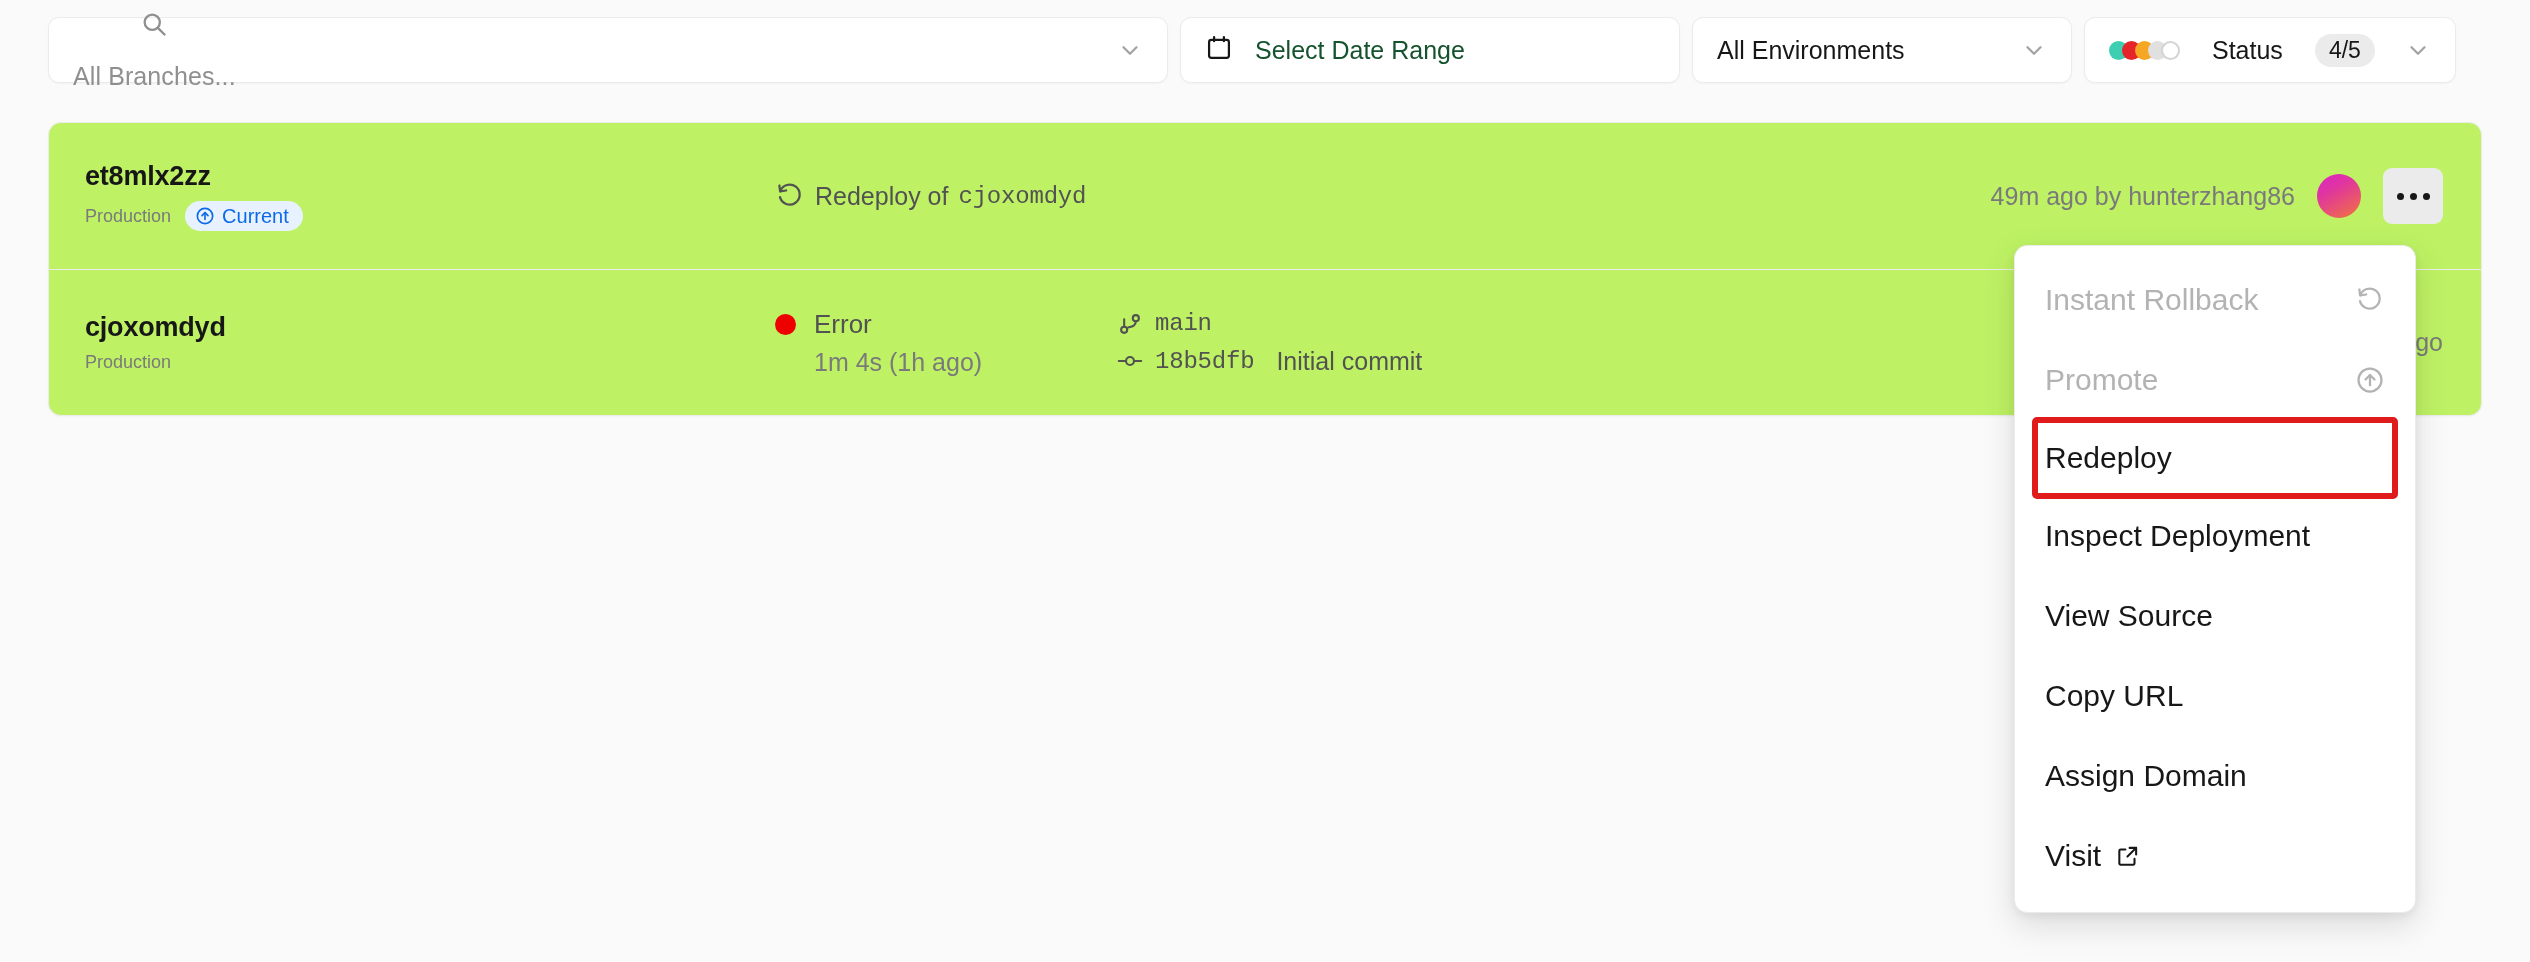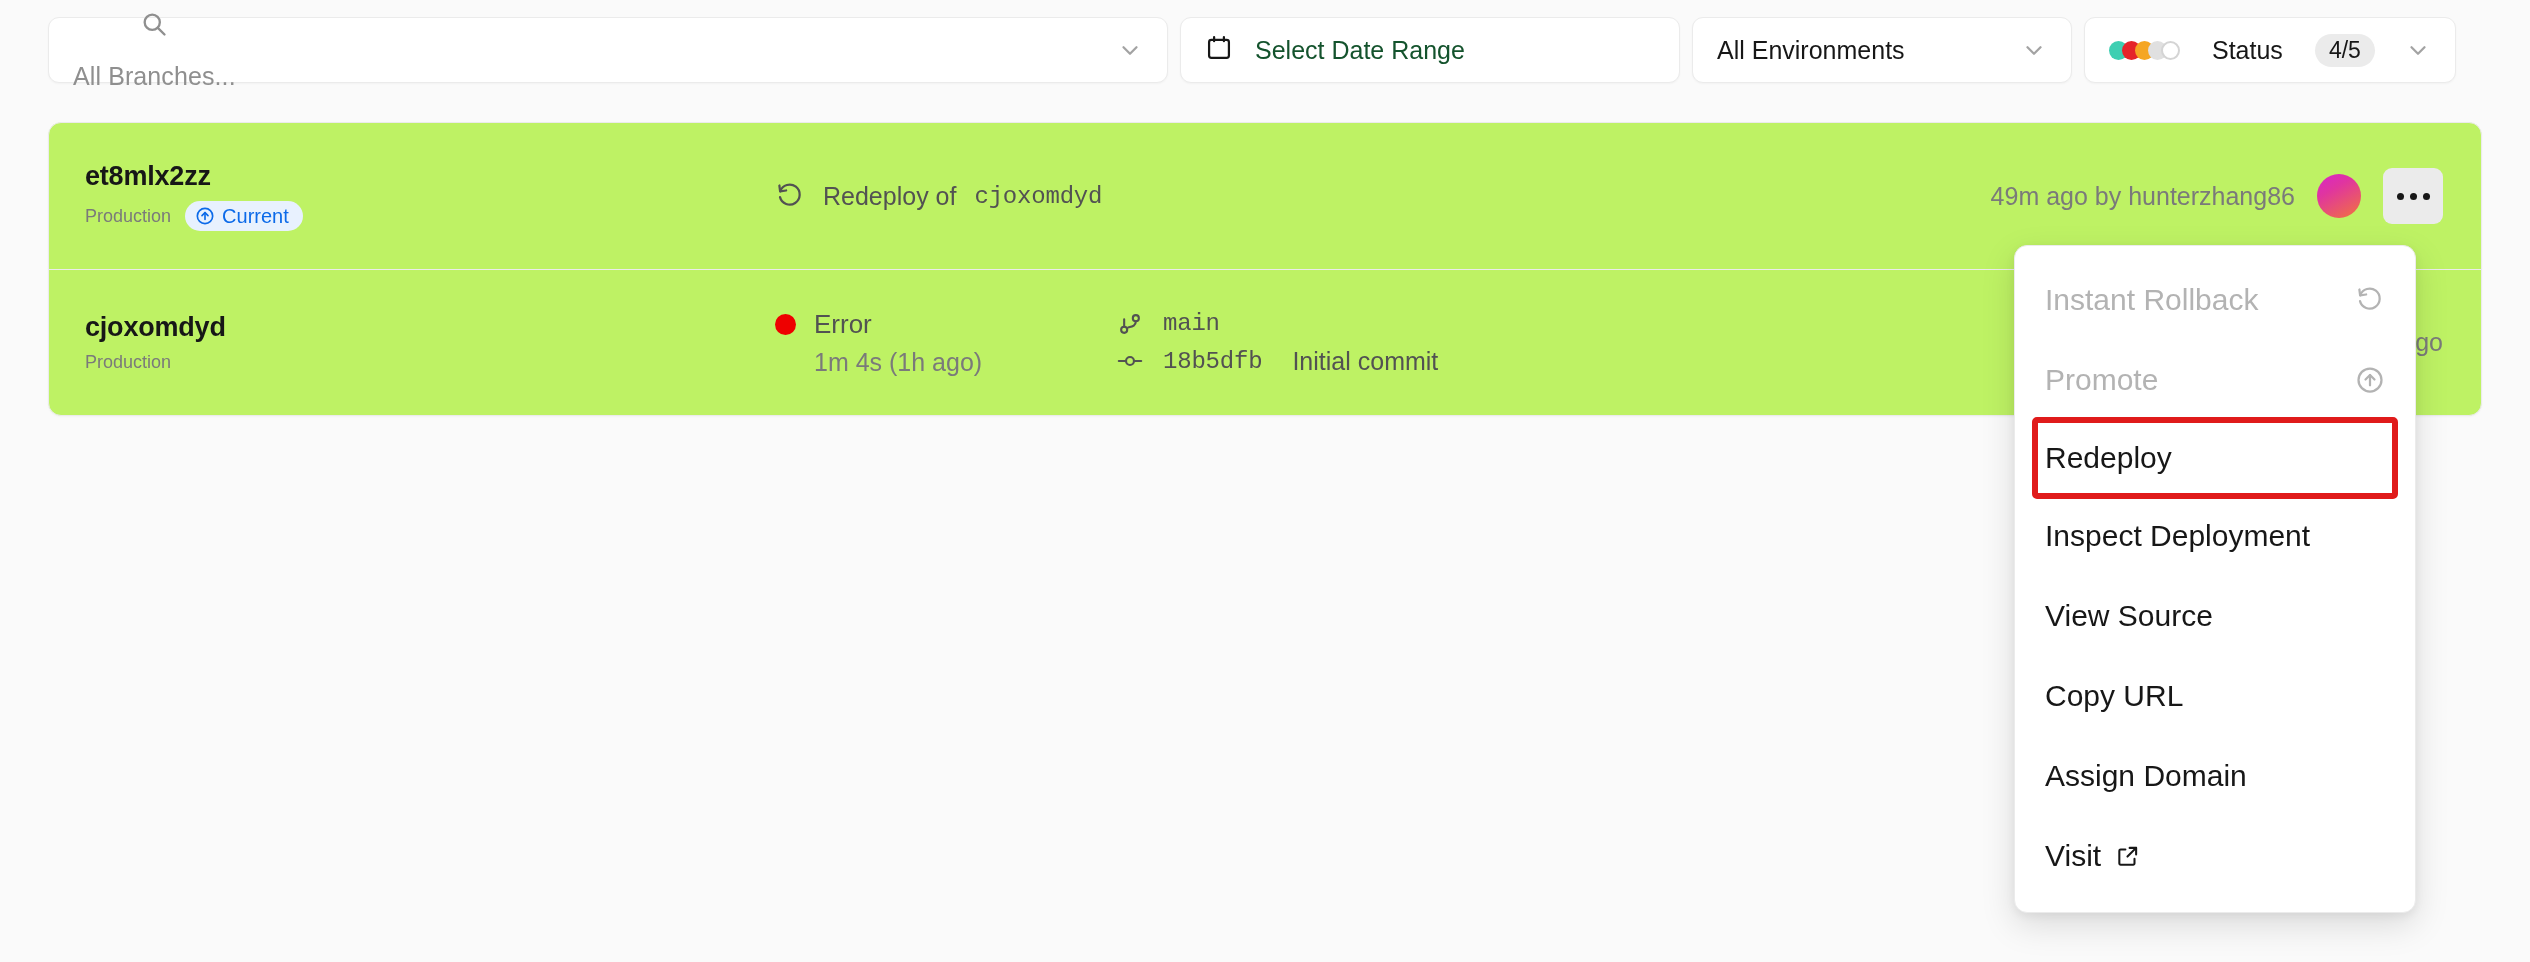--- a/index.html
+++ b/index.html
@@ -156,21 +156,21 @@
     height: 21px;
     border-radius: 50%;
     flex: none;
   }
   .state-text { font-size: 26px; color: #525252; }
   .state-time { font-size: 25px; color: #7a7a7a; padding-left: 0; }
 
   .src-line {
     display: flex;
     align-items: center;
-    gap: 18px;
+    gap: 10px;
   }
   .src-line + .src-line { margin-top: 9px; }
   .src-icon { width: 30px; display: flex; justify-content: center; flex: none; }
   .mono {
     font-family: "Liberation Mono", "DejaVu Sans Mono", monospace;
     font-size: 24px;
     color: #525252;
     letter-spacing: -0.2px;
   }
   .src-text { font-size: 25px; color: #525252; }

